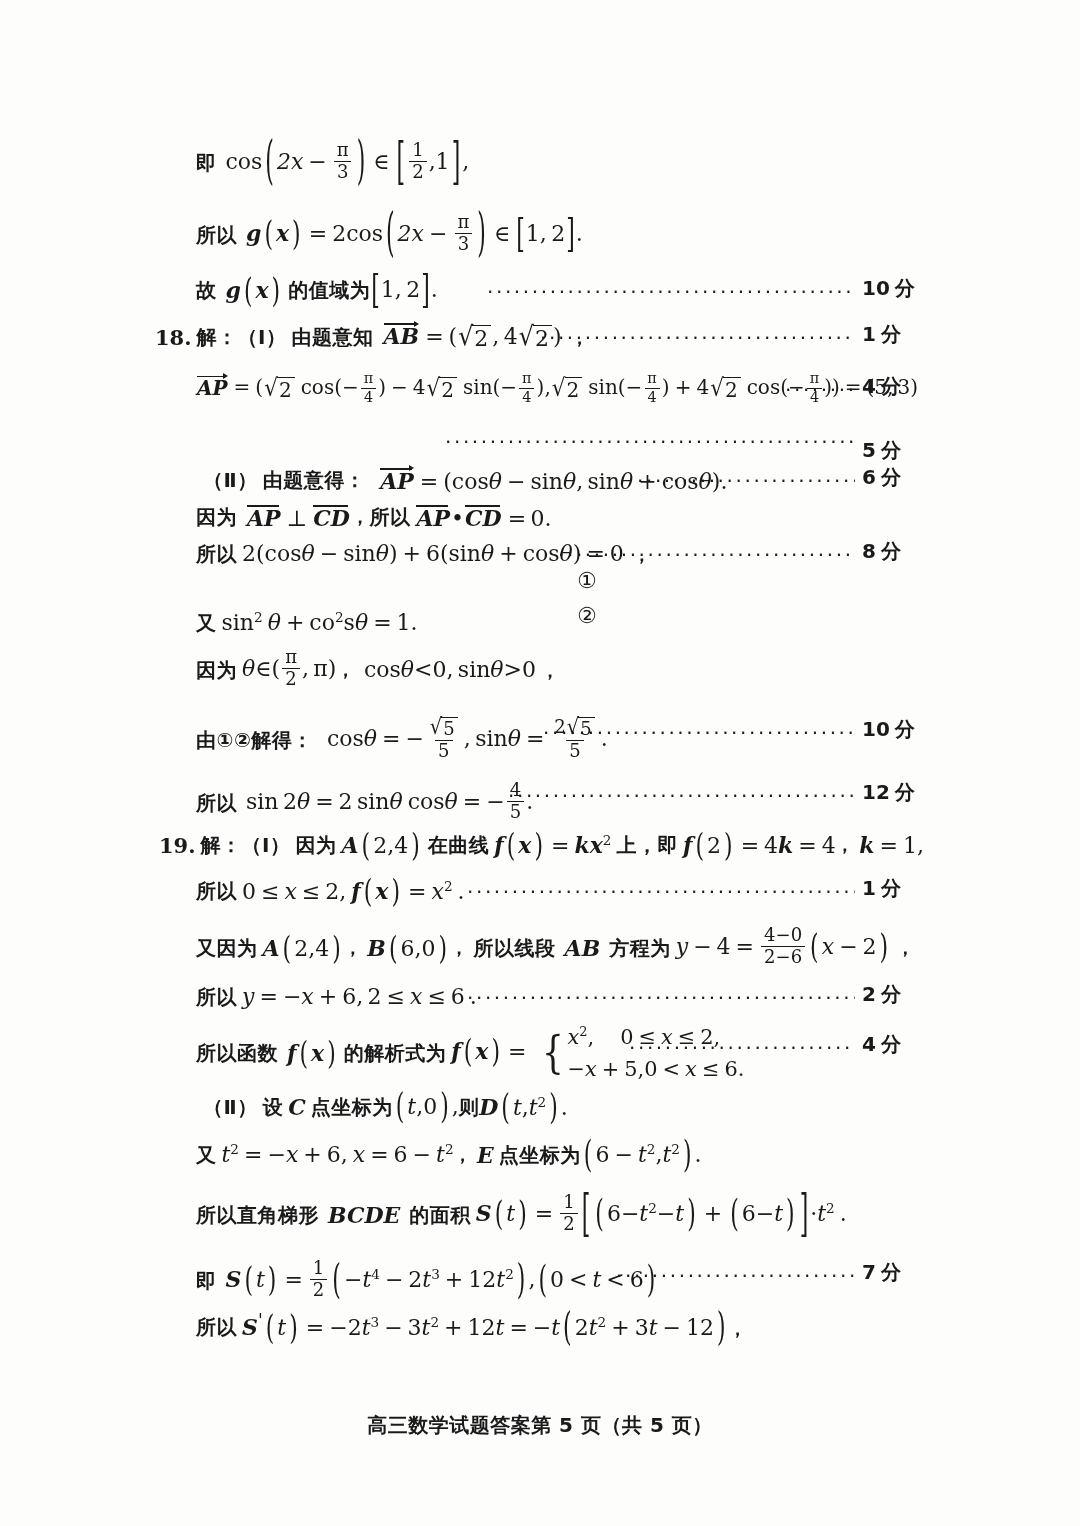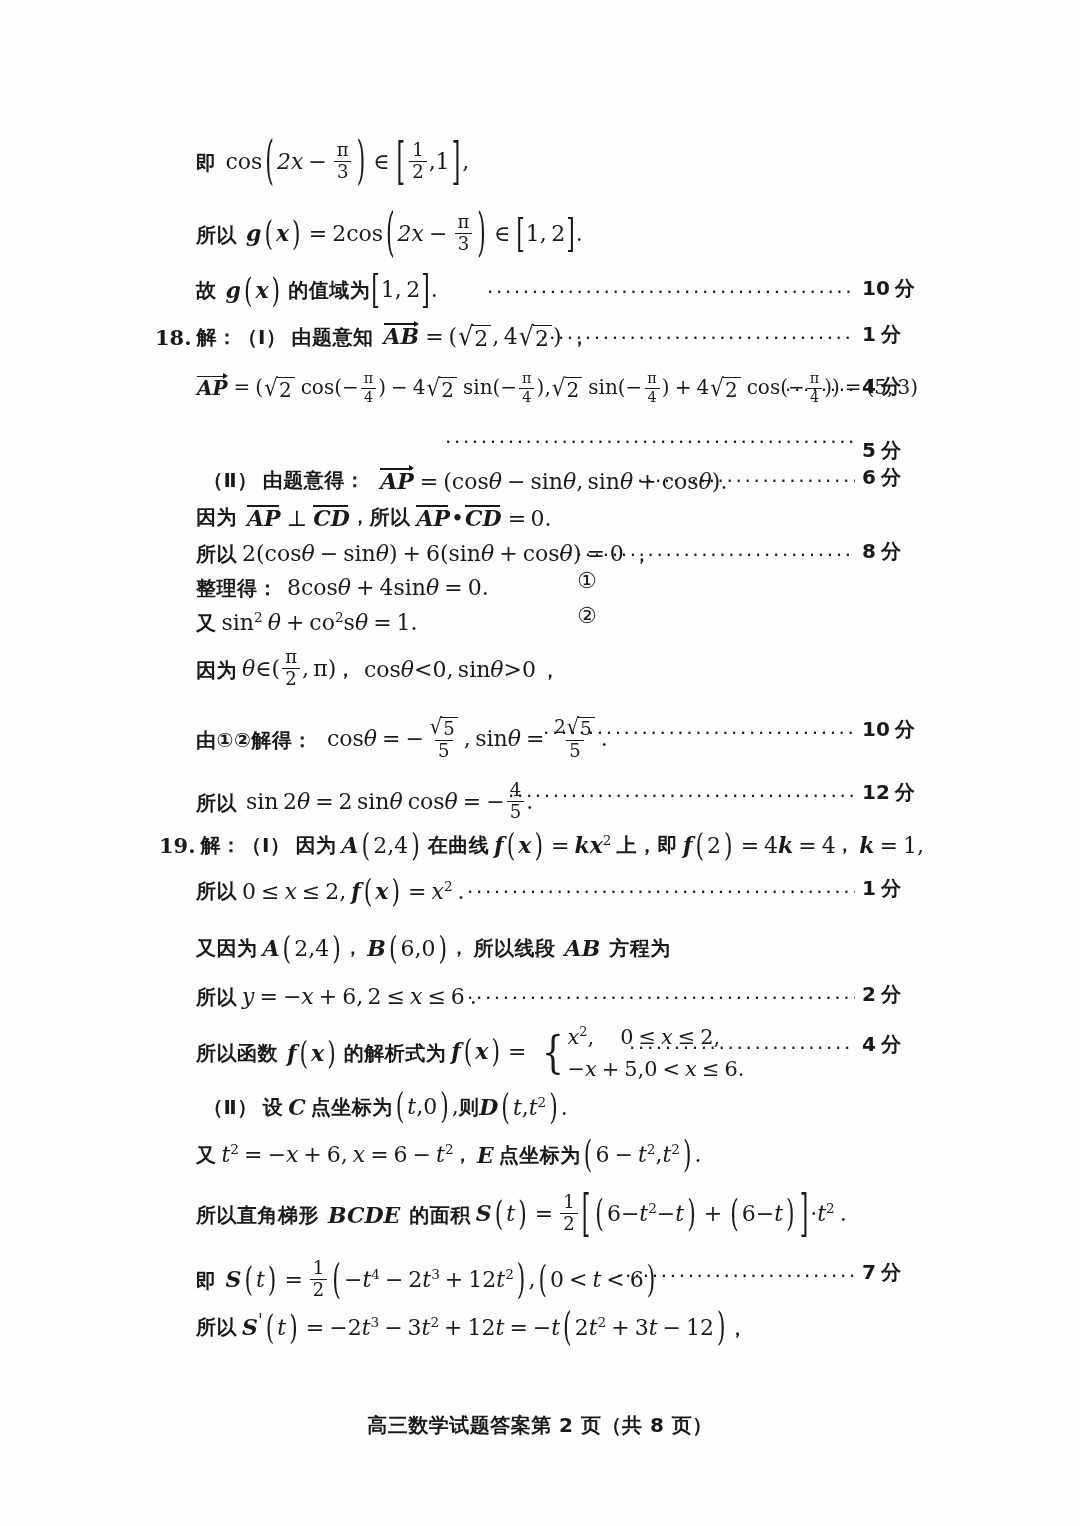--- a/index.html
+++ b/index.html
@@ -350,27 +350,20 @@
       <span class="sp2"></span>
     <span class="math">
       <span class="up">2(cos</span><span class="mi">θ</span><span class="sp2"></span>−<span class="sp2"></span><span class="up">sin</span><span class="mi">θ</span><span class="up">)</span><span class="sp2"></span>+<span class="sp2"></span><span class="up">6(sin</span><span class="mi">θ</span><span class="sp2"></span>+<span class="sp2"></span><span class="up">cos</span><span class="mi">θ</span><span class="up">)</span><span class="sp2"></span>=<span class="sp2"></span><span class="up">0</span><span class="sp4"></span><span class="cn" style="font-size:18px">，</span>
     </span>
   </div>
   <div class="leader" style="left:558px; top:545px; width:297px;">·········································································</div>
   <div class="score" style="left:862px; top:541px;">
     <span>8</span><span class="fen">分</span>
   </div>
 
-  <div class="line" style="left:196px; top:571px; height:34px;">
-    <span class="cn">整理得：</span>
-      <span class="sp4"></span>
-    <span class="math">
-      <span class="up">8cos</span><span class="mi">θ</span><span class="sp2"></span>+<span class="sp2"></span><span class="up">4sin</span><span class="mi">θ</span><span class="sp2"></span>=<span class="sp2"></span><span class="up">0.</span>
-    </span>
-  </div>
   <div class="circ" style="left:577px; top:570px;">①</div>
 
   <div class="line" style="left:196px; top:606px; height:34px;">
     <span class="cn">又</span>
       <span class="sp2"></span>
     <span class="math">
       <span class="up">sin</span><sup class="en">2</sup><span class="sp2"></span><span class="mi">θ</span><span class="sp2"></span>+<span class="sp2"></span><span class="up">co</span><sup class="en">2</sup><span class="up">s</span><span class="mi">θ</span><span class="sp2"></span>=<span class="sp2"></span><span class="up">1.</span>
     </span>
   </div>
   <div class="circ" style="left:577px; top:605px;">②</div>
@@ -483,20 +476,26 @@
       <span class="mi-b">B</span><span class="bigp" style="transform:scaleY(1.45)">(</span><span class="up">6,0</span><span class="bigp" style="transform:scaleY(1.45)">)</span>
     </span>
     <span class="cn" style="font-size:18px">，</span>
       <span class="sp2"></span>
     <span class="cn">所以线段</span>
       <span class="sp4"></span>
     <span class="math"><span class="mi-b">AB</span></span>
       <span class="sp4"></span>
     <span class="cn">方程为</span>
       <span class="sp2"></span>
+    <span class="math">
+      <span class="mi">y</span><span class="sp2"></span>−<span class="sp2"></span><span class="up">4</span><span class="sp2"></span>=<span class="sp2"></span><span class="frac">
+          <span class="nu up">4−0</span>
+          <span class="de up">2−6</span>
+        </span><span class="bigp" style="transform:scaleY(1.55)">(</span><span class="mi">x</span><span class="sp2"></span>−<span class="sp2"></span><span class="up">2</span><span class="bigp" style="transform:scaleY(1.55)">)</span><span class="sp2"></span><span class="cn" style="font-size:18px">，</span>
+    </span>
   </div>
 
   <div class="line" style="left:196px; top:978px; height:38px;">
     <span class="cn">所以</span>
       <span class="sp2"></span>
     <span class="math">
       <span class="mi">y</span><span class="sp2"></span>=<span class="sp2"></span>−<span class="mi">x</span><span class="sp2"></span>+<span class="sp2"></span><span class="up">6, 2</span><span class="sp2"></span>≤<span class="sp2"></span><span class="mi">x</span><span class="sp2"></span>≤<span class="sp2"></span><span class="up">6</span><span class="sp2"></span><span class="up">.</span>
     </span>
   </div>
   <div class="leader" style="left:467px; top:988px; width:388px;">·········································································</div>
@@ -593,15 +592,15 @@
   </div>
 
   <div class="line" style="left:196px; top:1305px; height:44px;">
     <span class="cn">所以</span>
       <span class="sp2"></span>
     <span class="math">
       <span class="mi-b">S</span><span class="up" style="font-size:0.8em;vertical-align:super;line-height:0">'</span><span class="bigp" style="transform:scaleY(1.5)">(</span><span class="mi">t</span><span class="bigp" style="transform:scaleY(1.5)">)</span><span class="sp2"></span>=<span class="sp2"></span>−<span class="up">2</span><span class="mi">t</span><sup class="en">3</sup><span class="sp2"></span>−<span class="sp2"></span><span class="up">3</span><span class="mi">t</span><sup class="en">2</sup><span class="sp2"></span>+<span class="sp2"></span><span class="up">12</span><span class="mi">t</span><span class="sp2"></span>=<span class="sp2"></span>−<span class="mi">t</span><span class="bigp" style="transform:scaleY(1.75)">(</span><span class="up">2</span><span class="mi">t</span><sup class="en">2</sup><span class="sp2"></span>+<span class="sp2"></span><span class="up">3</span><span class="mi">t</span><span class="sp2"></span>−<span class="sp2"></span><span class="up">12</span><span class="bigp" style="transform:scaleY(1.75)">)</span><span class="cn" style="font-size:18px">，</span>
     </span>
   </div>
 
-  <div id="footer" style="top:1412px;">高三数学试题答案第 2 页（共 8 页）</div>
+  <div id="footer" style="top:1412px;">高三数学试题答案第 5 页（共 5 页）</div>
 
 </div>
 
 </body></html>

